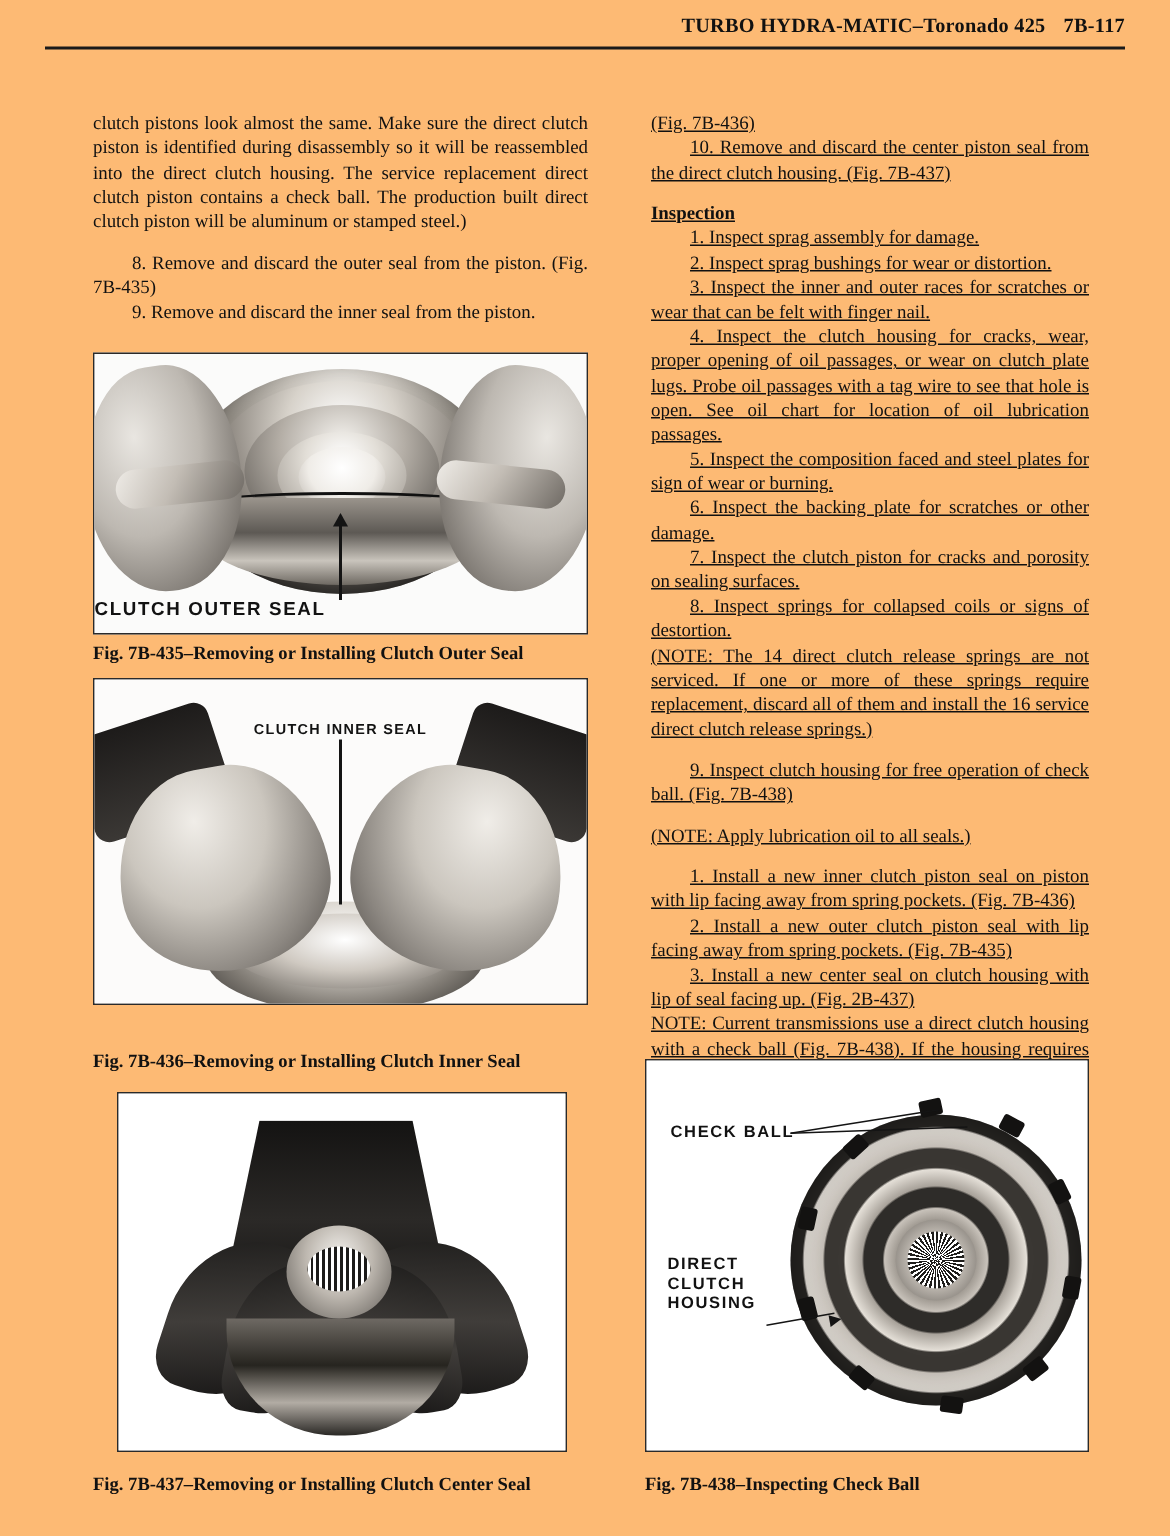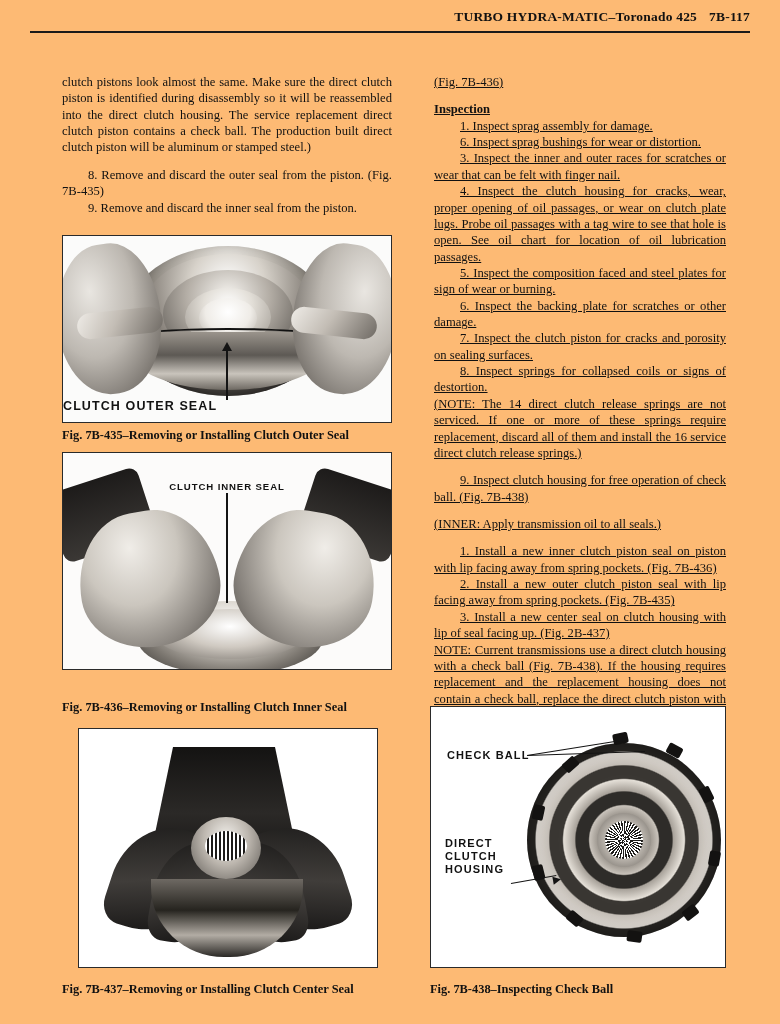--- a/index.html
+++ b/index.html
@@ -290,36 +290,37 @@
   <div class="head-rule"></div>
 
   <div class="col col-left">
     <p class="body">clutch pistons look almost the same. Make sure the direct clutch piston is identified during disassembly so it will be reassembled into the direct clutch housing. The service replacement direct clutch piston contains a check ball. The production built direct clutch piston will be aluminum or stamped steel.)</p>
     <p class="body indent gap-before">8. Remove and discard the outer seal from the piston. (Fig. 7B-435)</p>
     <p class="body indent">9. Remove and discard the inner seal from the piston.</p>
   </div>
 
   <div class="col col-right">
     <p class="body">(Fig. 7B-436)</p>
+    <p class="body indent">10. Remove and discard the center piston seal from the direct clutch housing. (Fig. 7B-437)</p>
 
     <p class="subhead">Inspection</p>
     <p class="body indent">1. Inspect sprag assembly for damage.</p>
-    <p class="body indent">6. Inspect sprag bushings for wear or distortion.</p>
+    <p class="body indent">2. Inspect sprag bushings for wear or distortion.</p>
     <p class="body indent">3. Inspect the inner and outer races for scratches or wear that can be felt with finger nail.</p>
     <p class="body indent">4. Inspect the clutch housing for cracks, wear, proper opening of oil passages, or wear on clutch plate lugs. Probe oil passages with a tag wire to see that hole is open. See oil chart for location of oil lubrication passages.</p>
     <p class="body indent">5. Inspect the composition faced and steel plates for sign of wear or burning.</p>
     <p class="body indent">6. Inspect the backing plate for scratches or other damage.</p>
     <p class="body indent">7. Inspect the clutch piston for cracks and porosity on sealing surfaces.</p>
     <p class="body indent">8. Inspect springs for collapsed coils or signs of destortion.</p>
 
     <p class="body note-block">(NOTE: The 14 direct clutch release springs are not serviced. If one or more of these springs require replacement, discard all of them and install the 16 service direct clutch release springs.)</p>
 
     <p class="body indent gap-before">9. Inspect clutch housing for free operation of check ball. (Fig. 7B-438)</p>
 
-    <p class="body gap-before">(INNER:  Apply transmission oil to all seals.)</p>
+    <p class="body gap-before">(NOTE:  Apply lubrication oil to all seals.)</p>
 
     <p class="body indent gap-before">1. Install a new inner clutch piston seal on piston with lip facing away from spring pockets. (Fig. 7B-436)</p>
     <p class="body indent">2. Install a new outer clutch piston seal with lip facing away from spring pockets. (Fig. 7B-435)</p>
     <p class="body indent">3. Install a new center seal on clutch housing with lip of seal facing up. (Fig. 2B-437)</p>
 
     <p class="body note-block">NOTE: Current transmissions use a direct clutch housing with a check ball (Fig. 7B-438). If the housing requires replacement and the replacement housing does not contain a check ball, replace the direct clutch piston with the</p>
   </div>
 
   <div class="figure" id="fig435">
     <div class="photo-inner">

